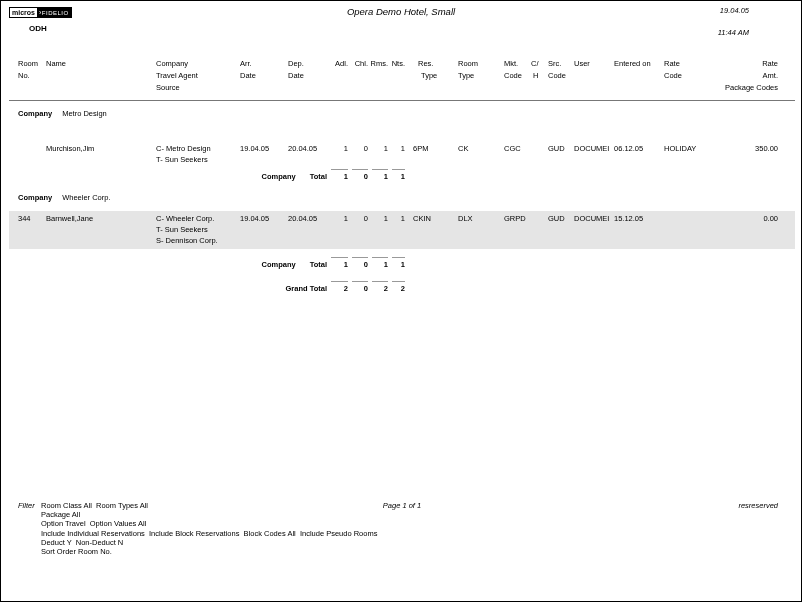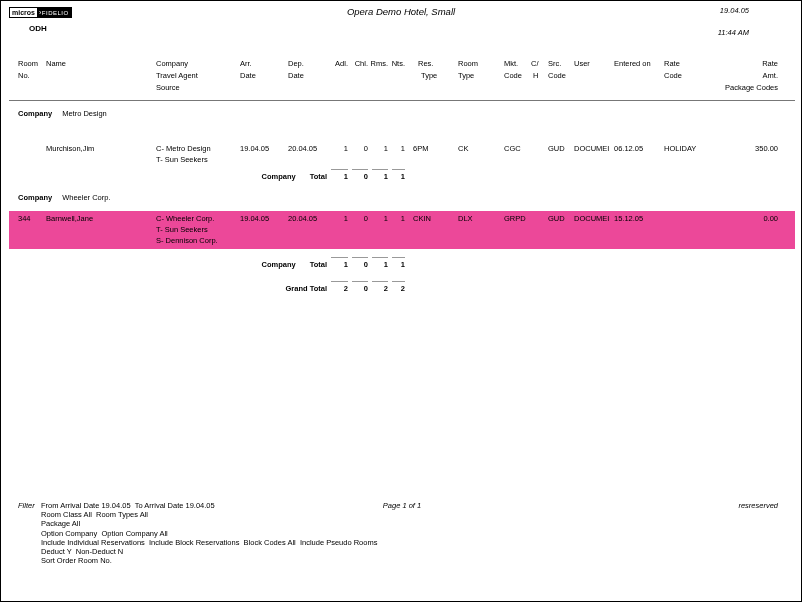--- a/index.html
+++ b/index.html
@@ -44,21 +44,21 @@
   .amt { text-align:right; padding-right:17px; }
 
   .hdr .hline { height:12px; line-height:12px; }
   .hdr .num .hline, .hdr .amt .hline { }
   .hrule { border-top:1px solid #777; margin-top:6px; }
 
   .group-row { display:flex; gap:10px; padding-left:9px; margin-top:8px; line-height:10px; }
 
   .datarow { margin-top:24px; line-height:11px; }
   .datarow .cell > div { line-height:11px; }
-  .hl-row { background:#ec4899; margin-top:8px; padding:2px 0 3px 0; }
+  .hl-row { background:#e5e5e5; margin-top:8px; padding:2px 0 3px 0; }
 
   .total-row { margin-top:4px; }
   .total-labels { grid-column:1 / 6; display:flex; justify-content:flex-end; gap:14px; font-weight:bold; padding-top:3px; }
   .tnum { display:block; border-top:1px solid #999; margin-left:4px; padding-top:2px; text-align:right; font-weight:bold; }
   .mt12 { margin-top:12px; }
   .mt8 { margin-top:8px; }
 
   
   .footer { position:absolute; top:500px; left:8px; width:786px; }
   .filter-label { position:absolute; left:9px; top:0; font-style:italic; }
@@ -291,24 +291,23 @@
       <div class="cell">
           <span class="tnum">2</span>
         </div>
     </div>
 
   </div>
 
   <div class="footer">
     <div class="filter-label">Filter</div>
     <div class="filter-lines">
-      <div>From Arrival Date 19.04.05  To Arrival Date 19.04.05</div>
       <div>Room Class All  Room Types All</div>
       <div>Package All</div>
-      <div>Option Company  Option Company All</div>
+      <div>Option Travel  Option Values All</div>
       <div>Include Individual Reservations  Include Block Reservations  Block Codes All  Include Pseudo Rooms</div>
       <div>Deduct Y  Non-Deduct N</div>
       <div>Sort Order Room No.</div>
     </div>
     <div class="page-label">Page 1 of 1</div>
     <div class="report-code">resreserved</div>
   </div>
 
 </div>
 

